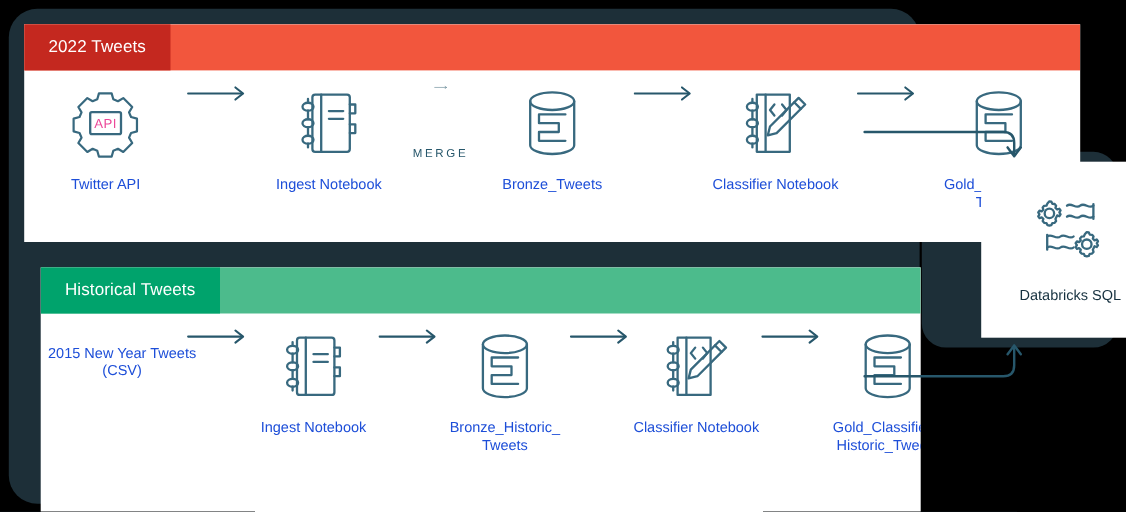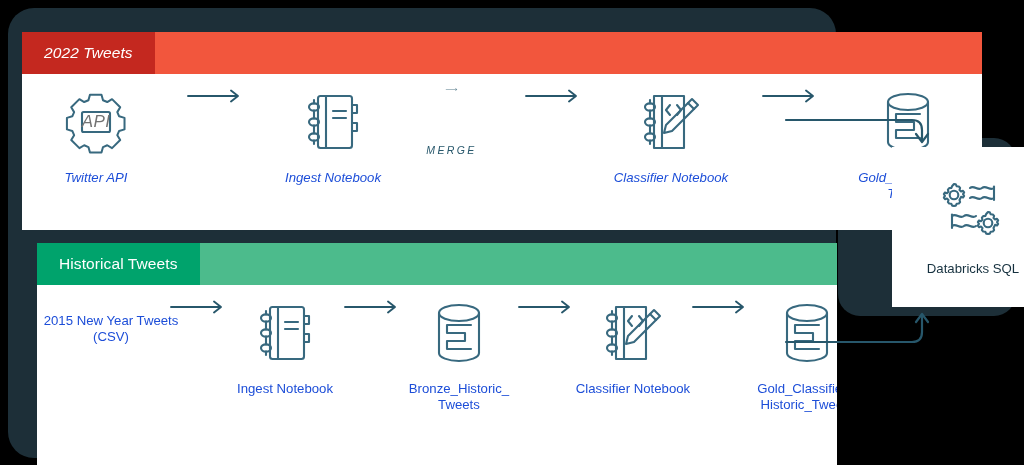--- a/index.html
+++ b/index.html
@@ -23,21 +23,21 @@
   }
   #frame-left  { left: 8px;  top: 8px;   width: 828px; height: 450px; }
   #frame-right { left: 838px; top: 138px; width: 178px; height: 178px; border-radius: 22px; }
 
   
   .panel {
     position: absolute;
     background: #ffffff;
     overflow: hidden;
   }
-  #panel-top    { left: 22px; top: 32px;  width: 960px; height: 198px; font-style: italic; }
+  #panel-top    { left: 22px; top: 22px;  width: 960px; height: 198px; }
   #panel-bottom { left: 22px; top: 243px; width: 800px; height: 244px; margin-left: 15px; }
 
   
   .bar {
     position: absolute;
     left: 0; top: 0;
     width: 100%;
     height: 42px;
     display: flex;
     align-items: center;
@@ -86,21 +86,21 @@
     line-height: 16px;
     color: #1d4ed8;
     white-space: pre-line;
   }
   .conn {
     flex: 1 1 auto;
     height: 68px;
     display: flex;
     flex-direction: column;
     align-items: center;
-    justify-content: flex-end;
+    justify-content: flex-start;
     min-width: 38px;
     gap: 48px;
   }
   .conn .mergelbl {
     margin-top: 5px;
     font-size: 10.5px;
     letter-spacing: 2.4px;
     color: #27576b;
   }
 
@@ -144,21 +144,21 @@
     </div>
 
     <div class="flow">
 
       <div class="node">
         <div class="glyph">
           <svg width="64" height="64" viewBox="0 0 64 64" fill="none" stroke="#38697f" stroke-width="2.1" stroke-linejoin="round" stroke-linecap="round">
             <path d="M26 4h12l1.6 5.6 4.4 1.9 5-3 8.5 8.5-3 5 1.9 4.4L62 28v12l-5.6 1.6-1.9 4.4 3 5-8.5 8.5-5-3-4.4 1.9L38 64H26l-1.6-5.6-4.4-1.9-5 3L6.5 51l3-5-1.9-4.4L2 40V28l5.6-1.6 1.9-4.4-3-5L15 8.5l5 3 4.4-1.9z" transform="translate(1,1) scale(0.96)"></path>
             <rect x="18" y="22" width="28" height="20" rx="1.5"></rect>
           </svg>
-          <span style="position:absolute;font-size:17px;color:#737373;letter-spacing:0.4px;">API</span>
+          <span style="position:absolute;font-size:12px;color:#ec4899;letter-spacing:0.4px;">API</span>
         </div>
         <div class="caption">Twitter API</div>
       </div>
 
       <div class="conn">
         <svg width="56" height="14" viewBox="0 0 56 14" fill="none" stroke="#27576b" stroke-width="1.9" stroke-linecap="round">
           <line x1="1" y1="7" x2="50" y2="7"></line>
             <polyline points="44,1.5 51,7 44,12.5" fill="none" stroke-linejoin="round"></polyline>
         </svg>
         <span class="mergelbl"></span>
@@ -185,20 +185,30 @@
       </div>
 
       <div class="conn">
         <svg width="56" height="14" viewBox="0 0 56 14" fill="none" stroke="#27576b" stroke-width="1.9" stroke-linecap="round">
           <line x1="1" y1="7" x2="50" y2="7"></line>
             <polyline points="44,1.5 51,7 44,12.5" fill="none" stroke-linejoin="round"></polyline>
         </svg>
         <span class="mergelbl">MERGE</span>
       </div>
 
+      <div class="node">
+        <div class="glyph">
+          <svg width="56" height="64" viewBox="0 0 56 64" fill="none" stroke="#38697f" stroke-width="2.1" stroke-linecap="round" stroke-linejoin="round">
+            <path d="M8 12v40c0 4.4 9 8 20 8s20-3.6 20-8V12"></path>
+            <ellipse cx="28" cy="12" rx="20" ry="8"></ellipse>
+            <path d="M16 24h24M16 24c0 0 0 8 0 8h18M34 32c0 0 0 8 0 8H16M16 40v8h24"></path>
+          </svg>
+        </div>
+        <div class="caption">Bronze_Tweets</div>
+      </div>
 
       <div class="conn">
         <svg width="56" height="14" viewBox="0 0 56 14" fill="none" stroke="#27576b" stroke-width="1.9" stroke-linecap="round">
           <line x1="1" y1="7" x2="50" y2="7"></line>
             <polyline points="44,1.5 51,7 44,12.5" fill="none" stroke-linejoin="round"></polyline>
         </svg>
         <span class="mergelbl"></span>
       </div>
 
       <div class="node">

